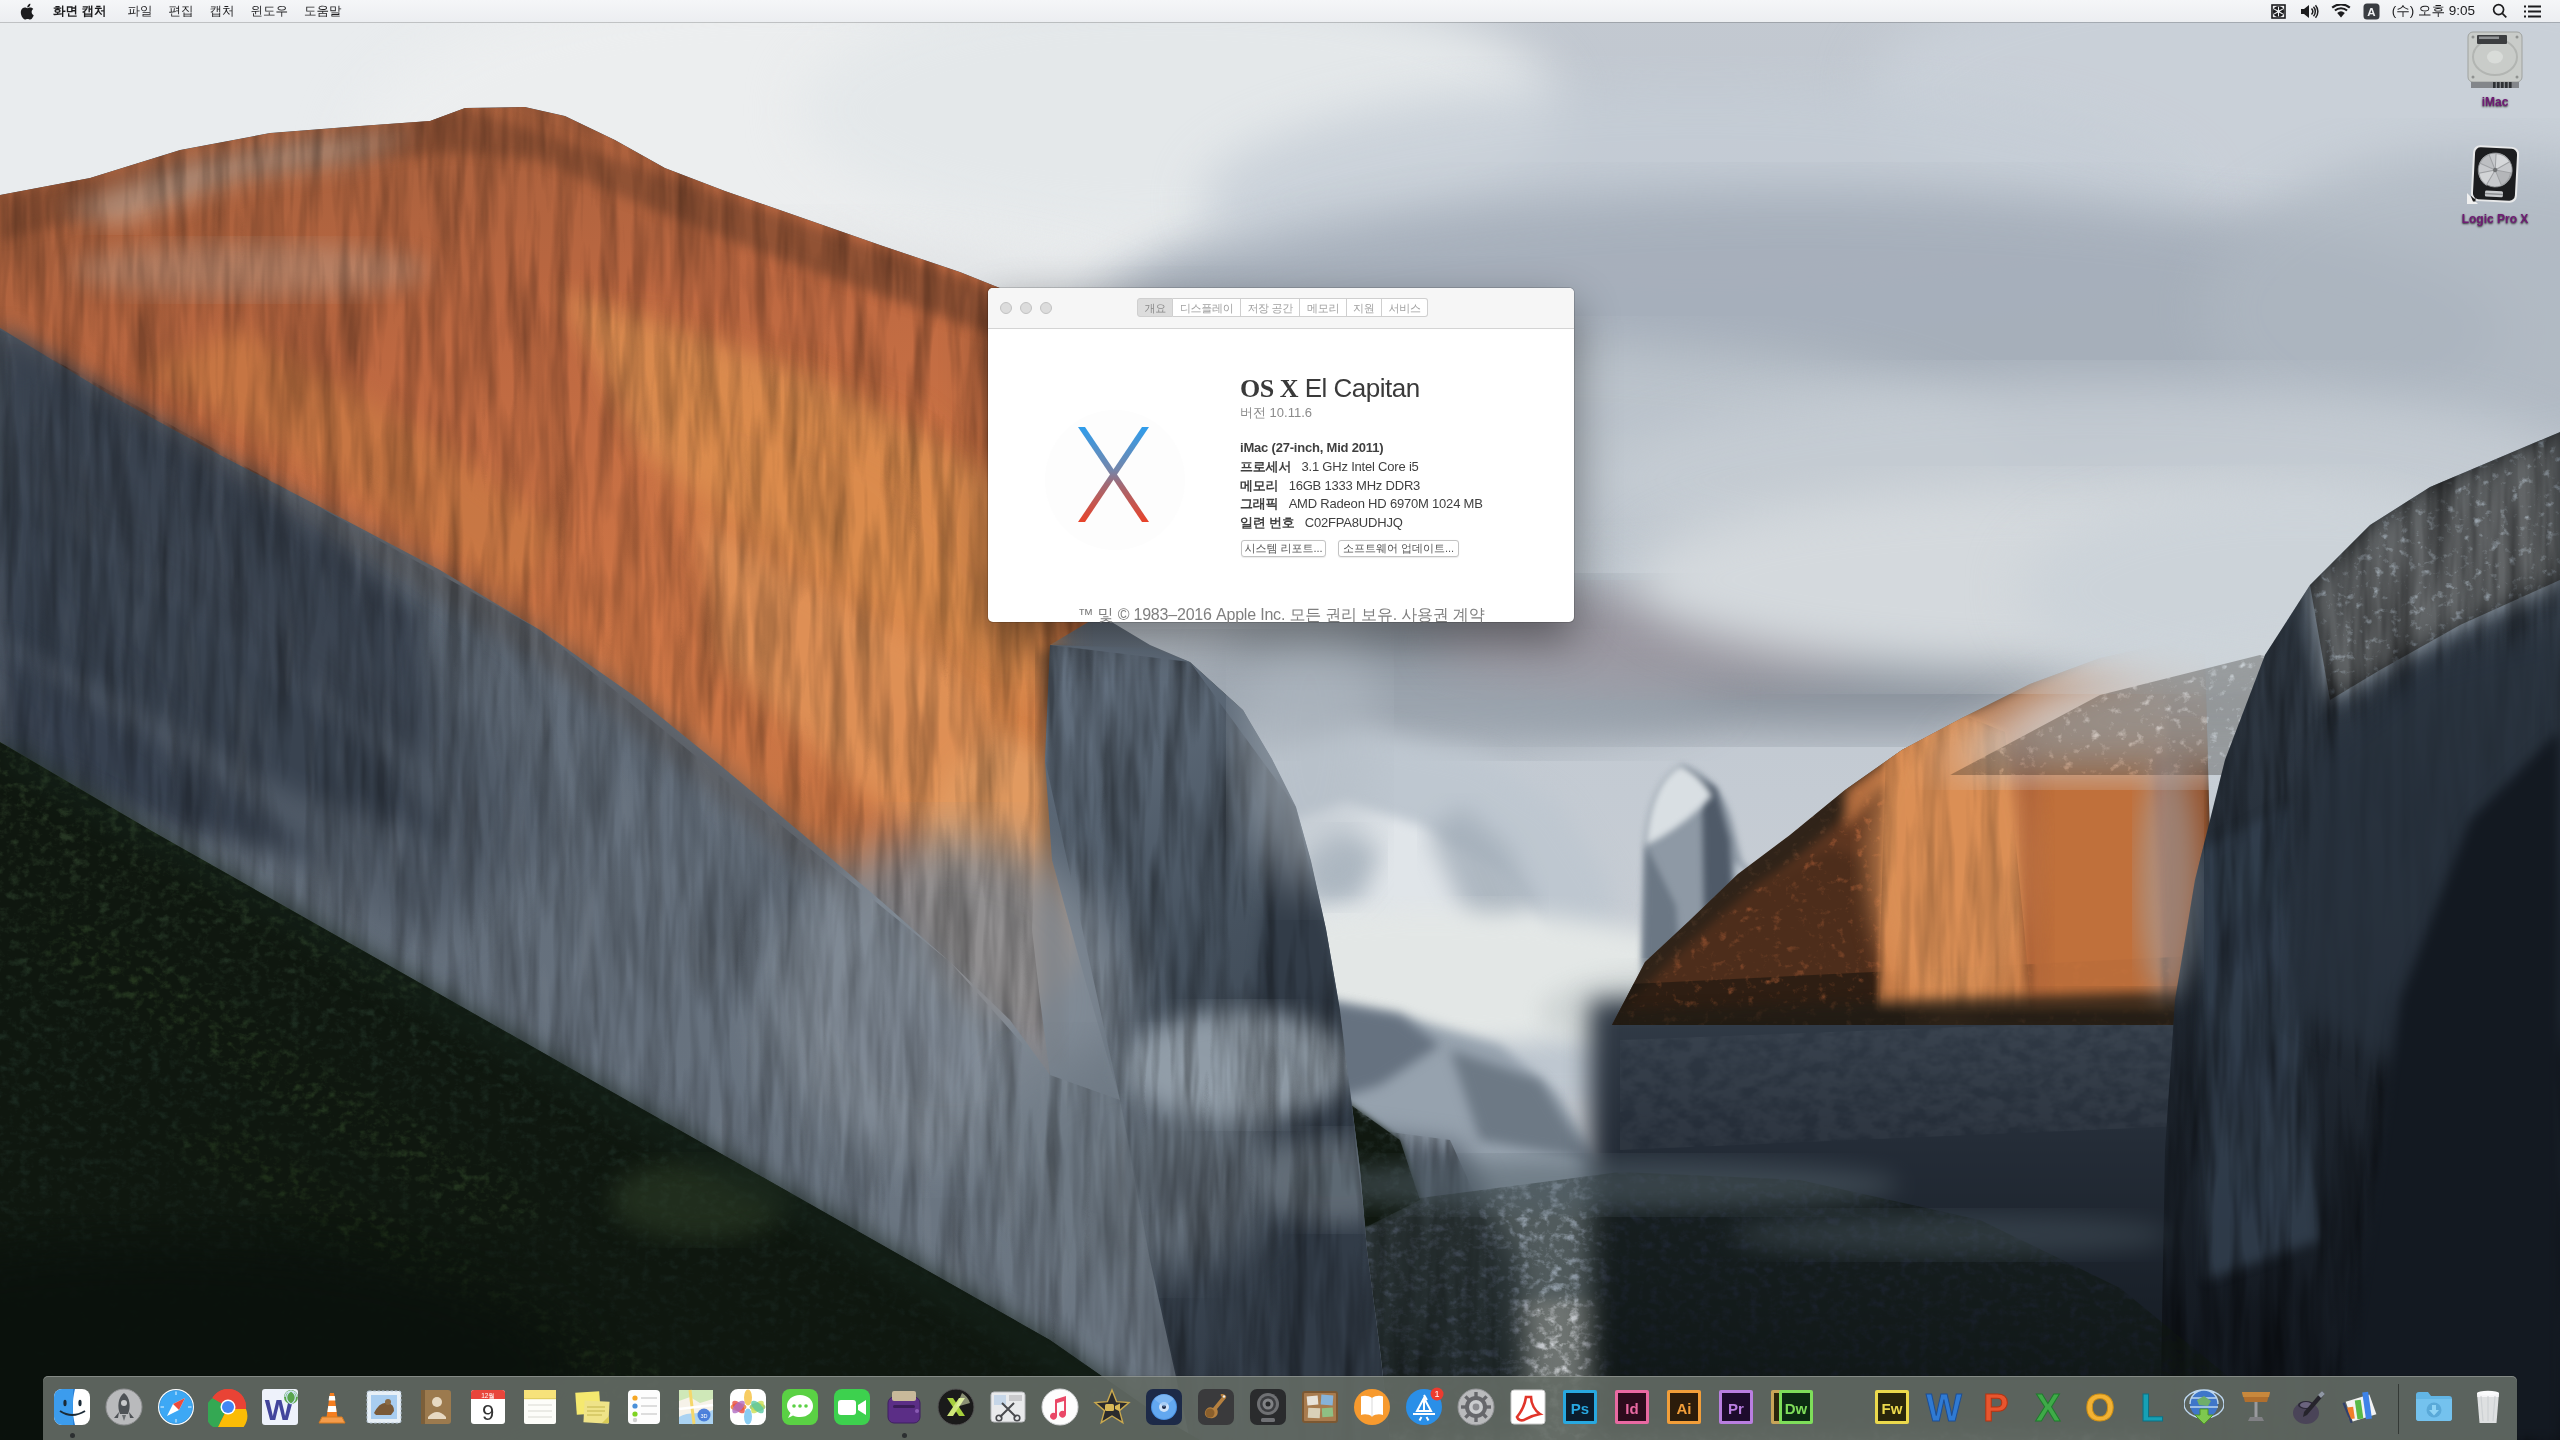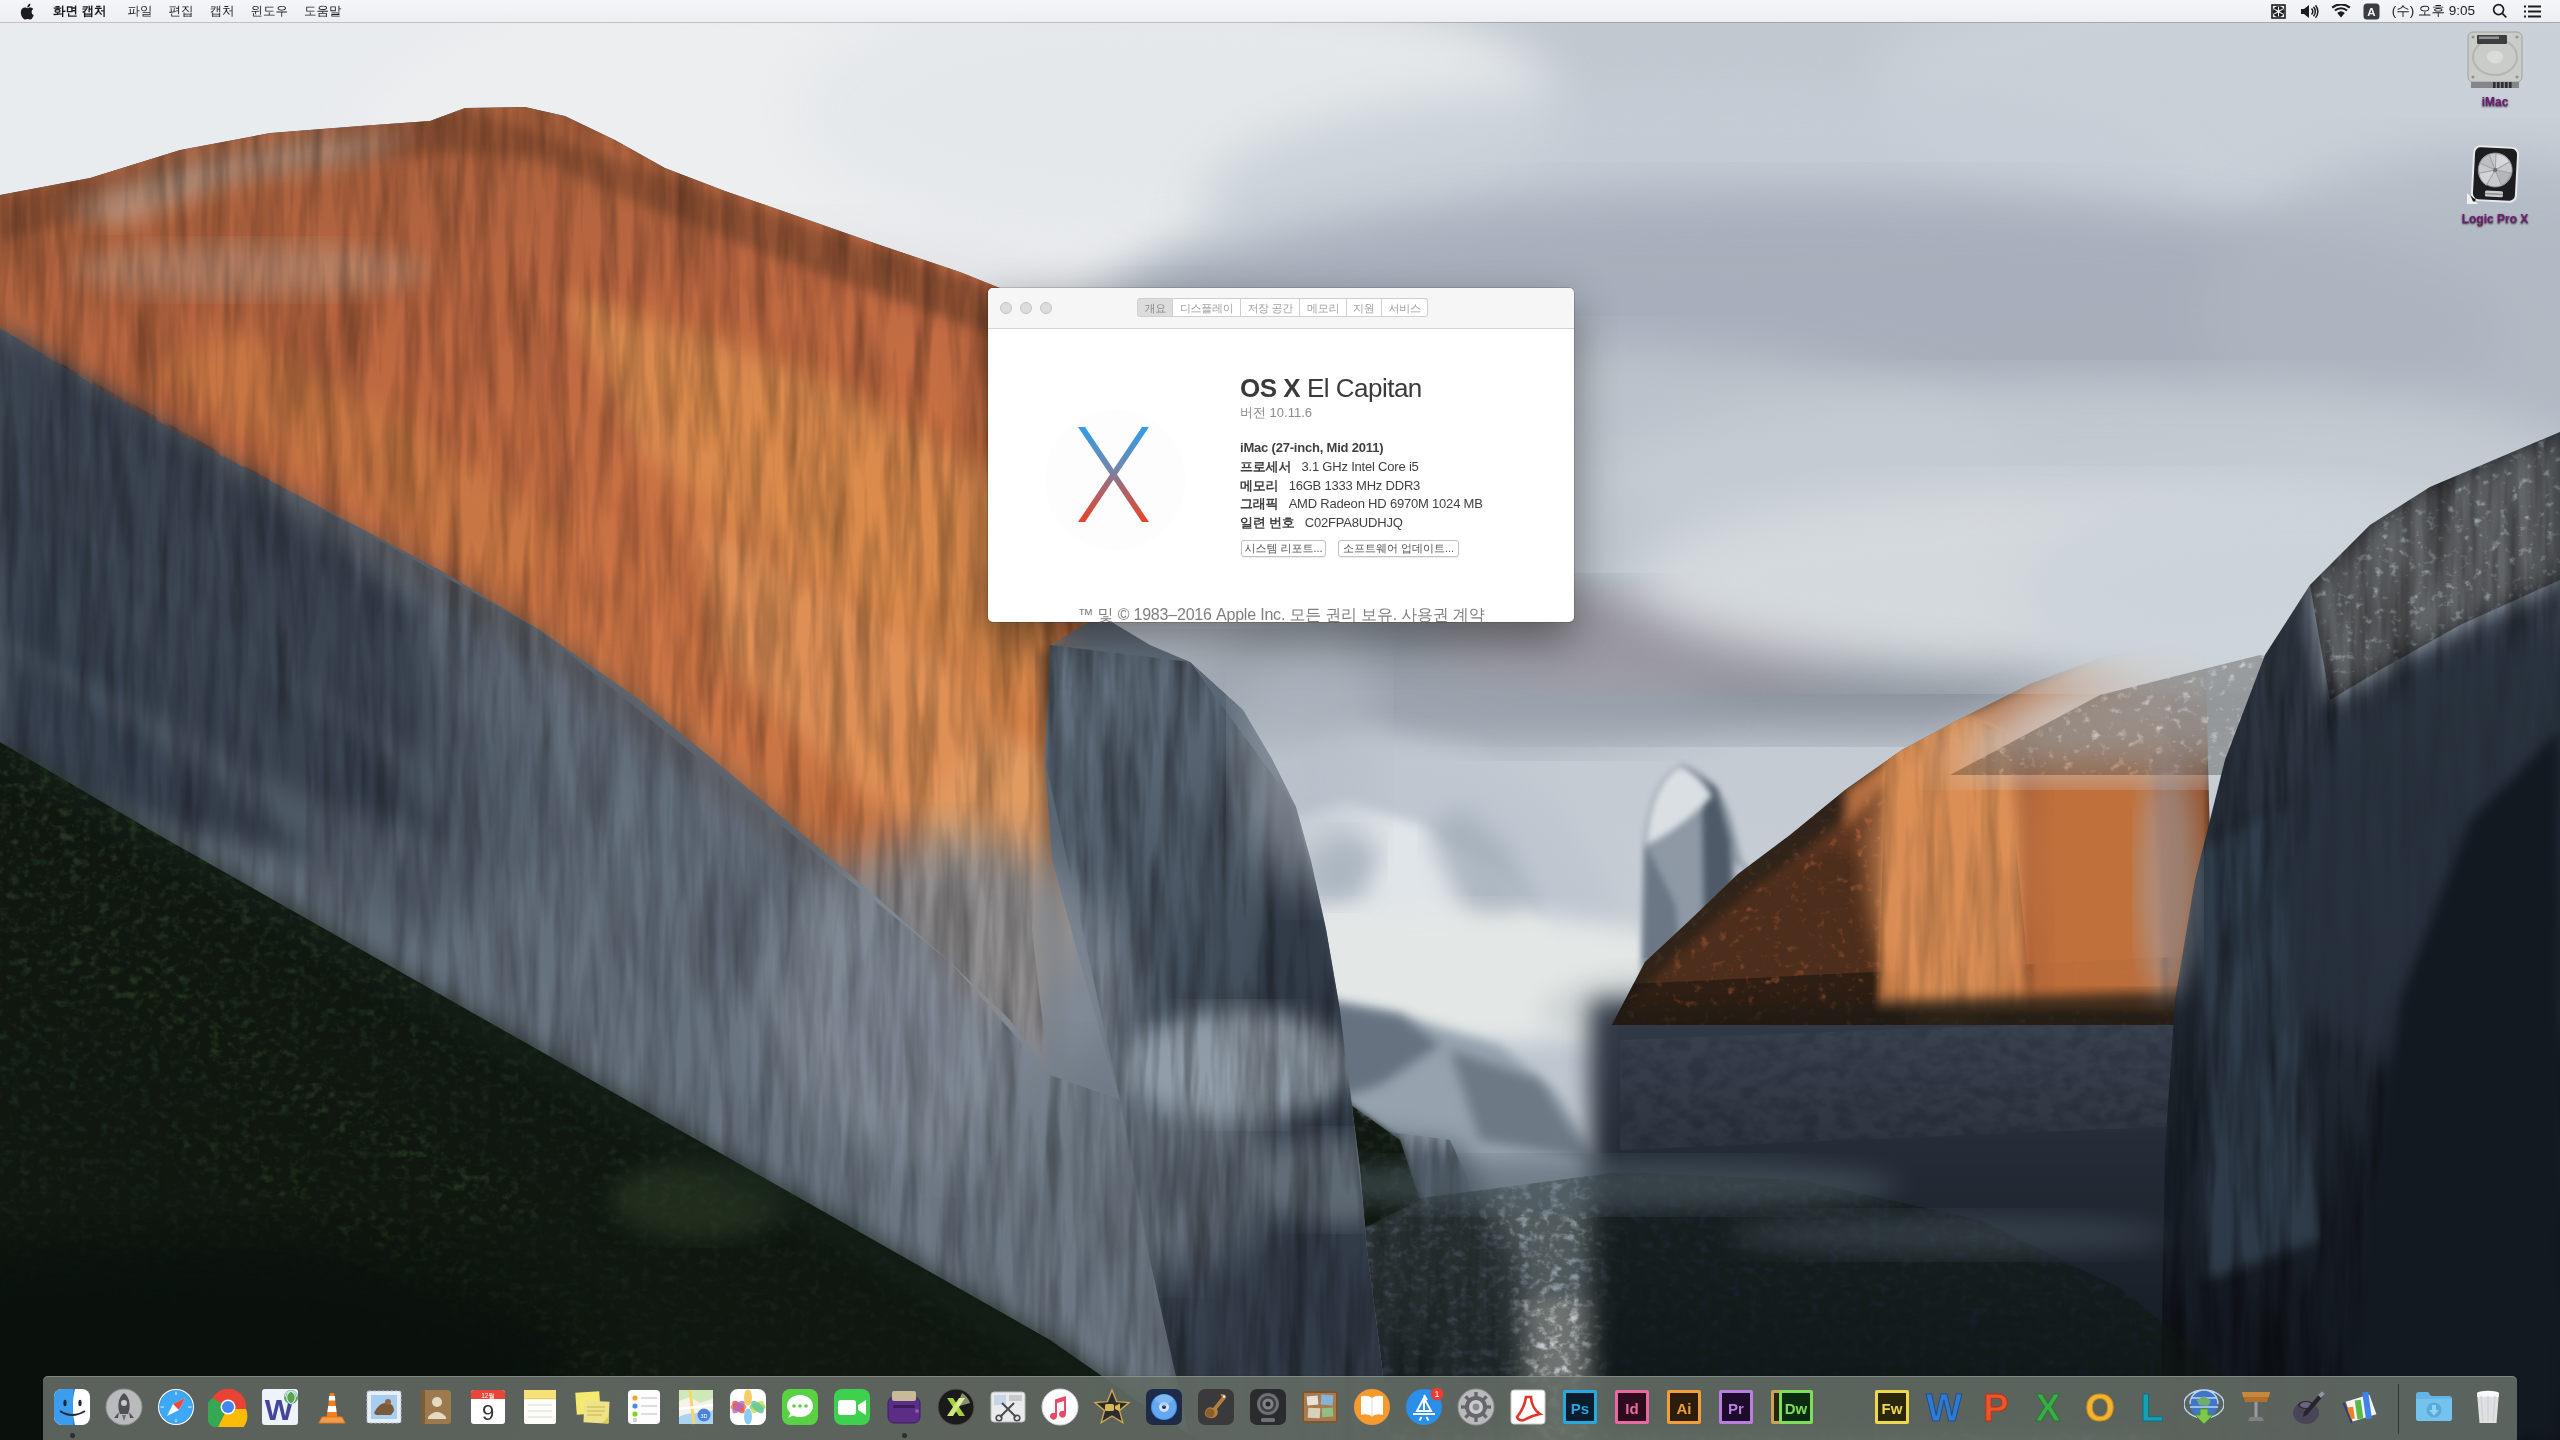--- a/index.html
+++ b/index.html
@@ -29,21 +29,21 @@
     background:#dcdcdc;border:0.5px solid #c2c2c2;z-index:65;box-sizing:border-box;}
   #tabs{position:absolute;left:149px;top:10px;height:19px;display:flex;
     font-size:11px;color:#a2a2a2;z-index:65;}
   #tabs .seg{background:#fff;border:1px solid #cfcfcf;border-left:none;height:19px;
     line-height:18px;padding:0 6.5px;box-sizing:border-box;display:flex;align-items:center;letter-spacing:-0.3px;}
   #tabs .seg:first-child{border-left:1px solid #cfcfcf;border-radius:3px 0 0 3px;background:#dcdcdc;color:#8a8a8a;}
   #tabs .seg:last-child{border-radius:0 3px 3px 0;}
   #dlgbody{position:absolute;left:0;top:41px;width:100%;height:293px;font-size:13px;color:#3c3c3c;}
   #xlogo{position:absolute;left:57px;top:81px;}
   #bigtitle{position:absolute;left:252px;top:44px;font-size:26px;color:#3a3a3a;letter-spacing:-0.5px;}
-  #bigtitle b{font-weight:700;}
+  #bigtitle b{font-weight:700;font-family:Liberation Serif, serif;}
   #bigtitle span{font-weight:300;}
   #ver{position:absolute;left:252px;top:75px;font-size:13px;color:#8b8b8b;text-align:center;}
   #specs{position:absolute;left:252px;top:110px;font-size:13px;line-height:18.8px;color:#3f3f3f;letter-spacing:-0.2px;}
   #specs .lb{font-weight:bold;}
   .btn{position:absolute;top:211px;height:17px;border-radius:3px;background:#fff;
     border:1px solid #c3c3c3;font-size:11px;color:#555;line-height:15px;text-align:center;
     box-sizing:border-box;box-shadow:0 0.5px 1px rgba(0,0,0,0.08);}
   #foot{position:absolute;left:0;top:276px;letter-spacing:-0.2px;width:100%;text-align:center;font-size:16px;color:#7f7f7f;}
   
   #dock{position:absolute;left:43px;top:1376px;width:2474px;height:64px;z-index:40;

